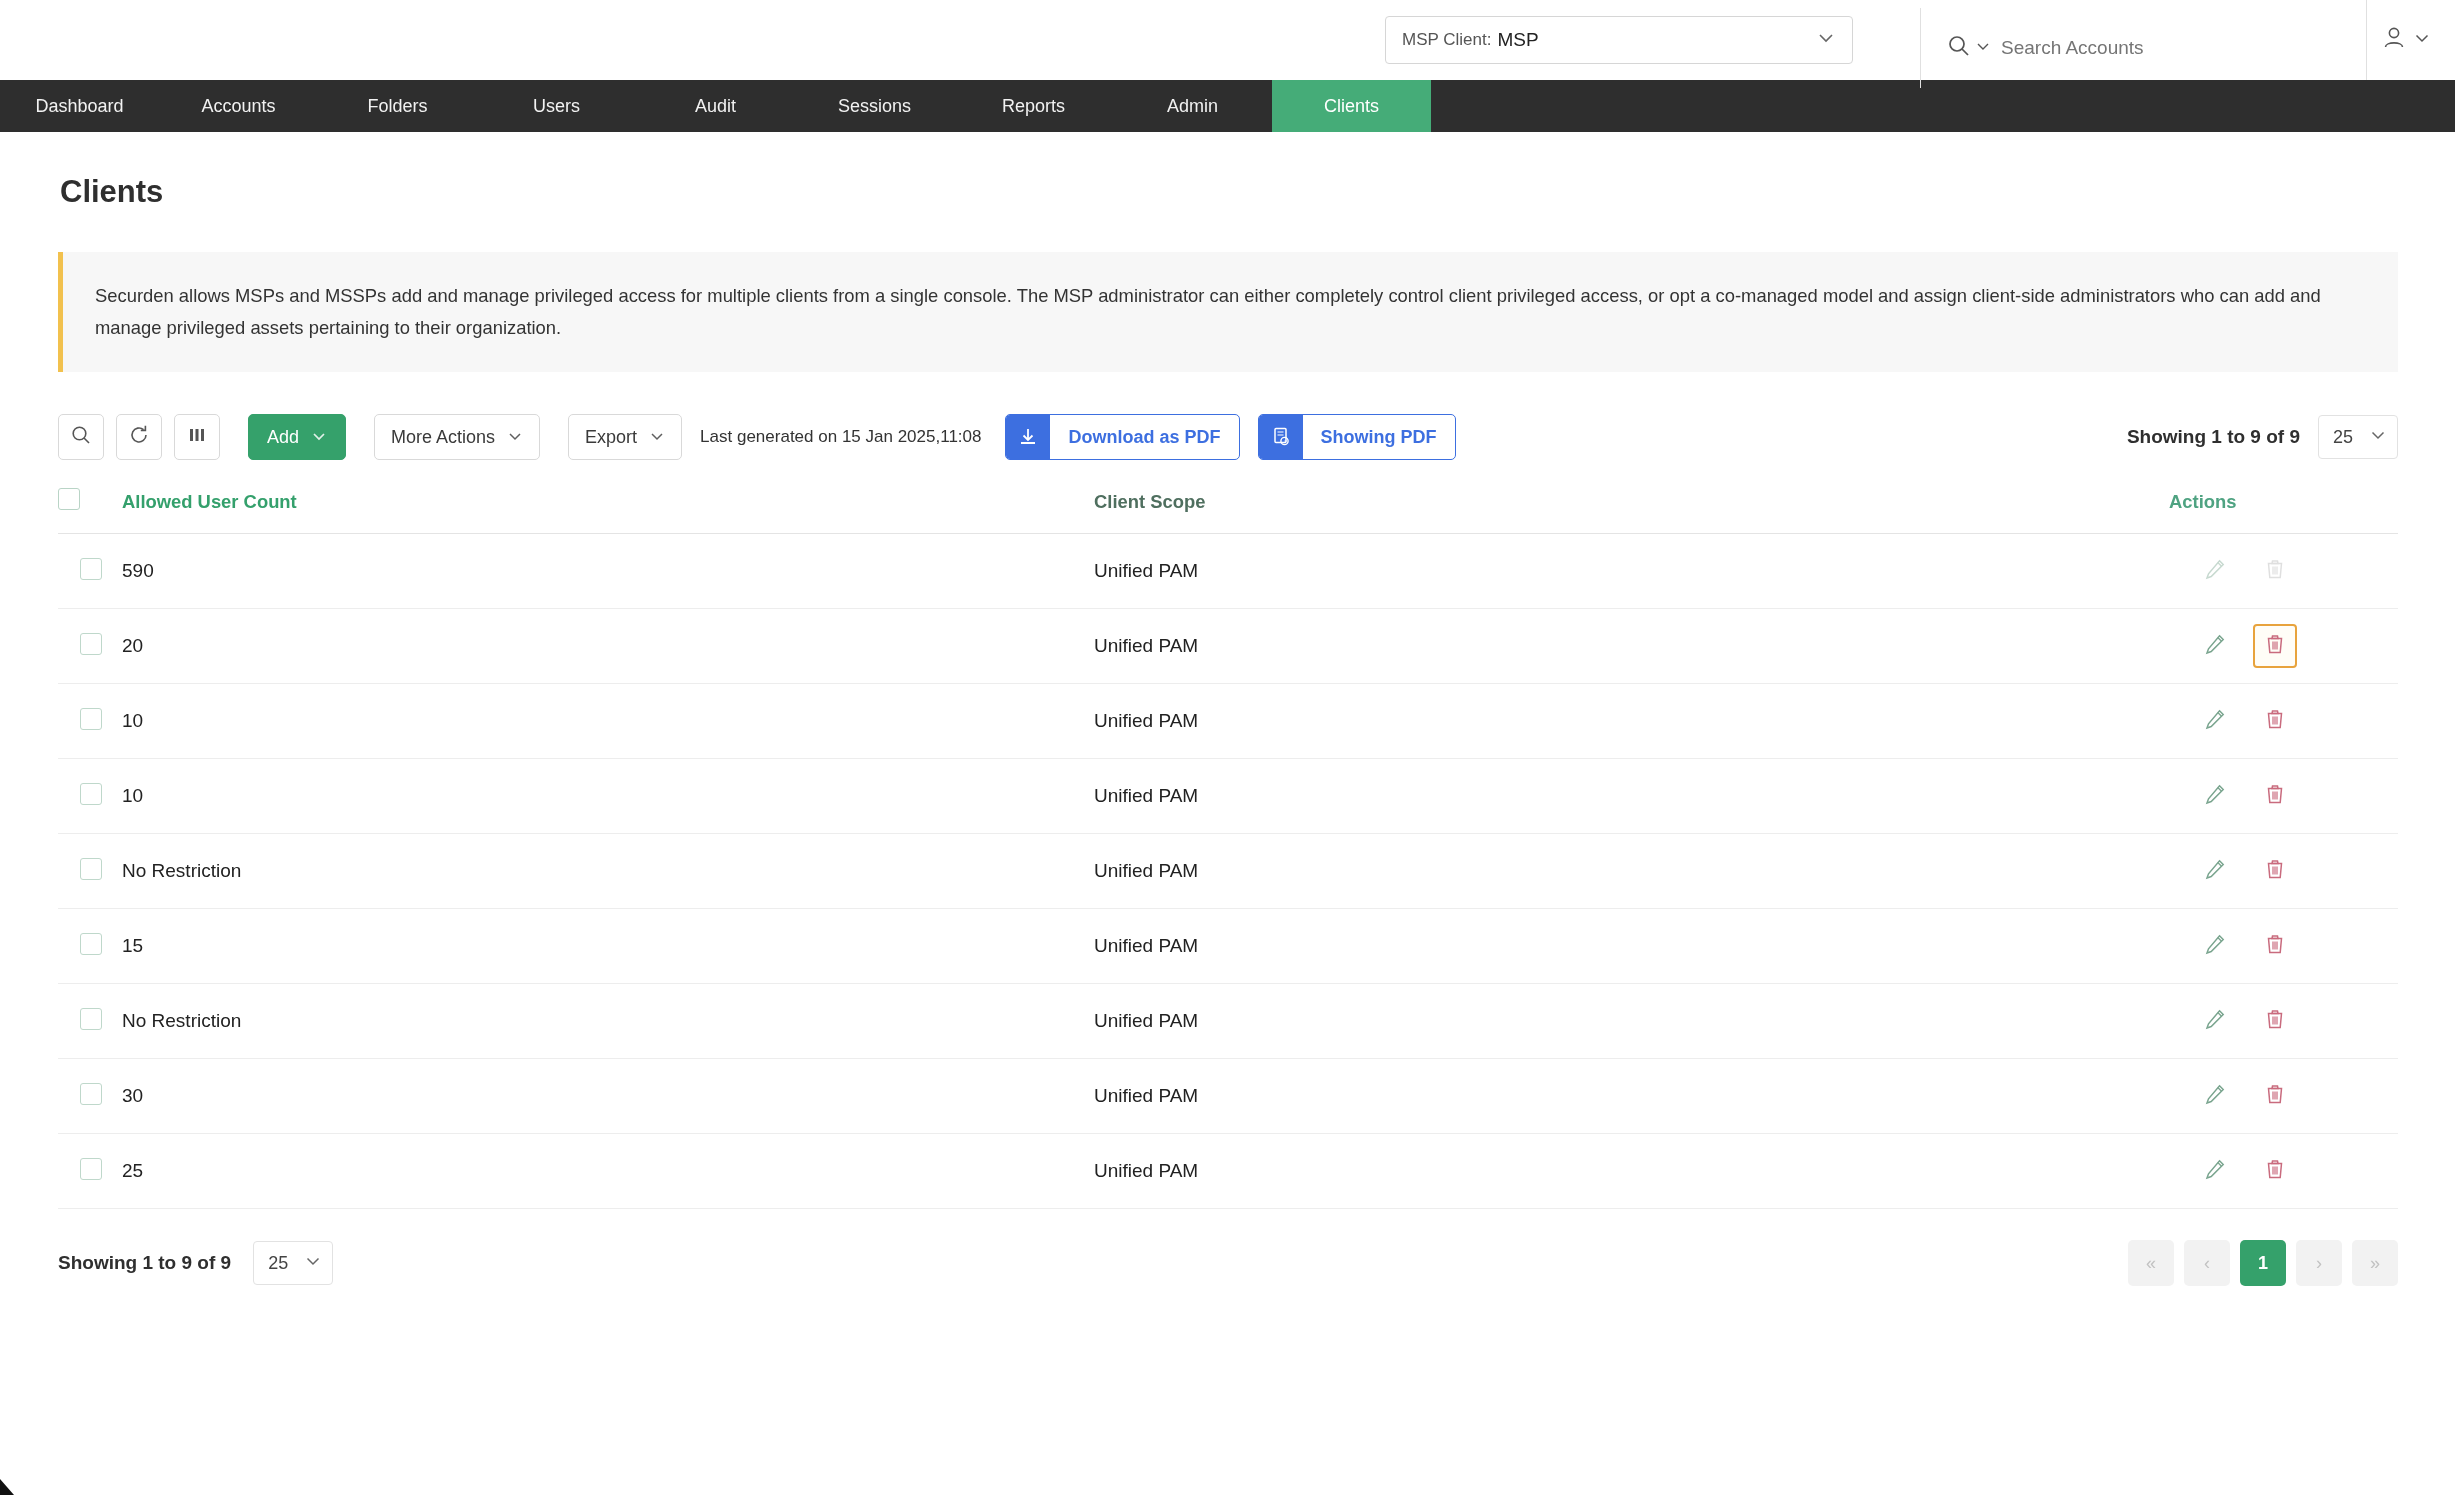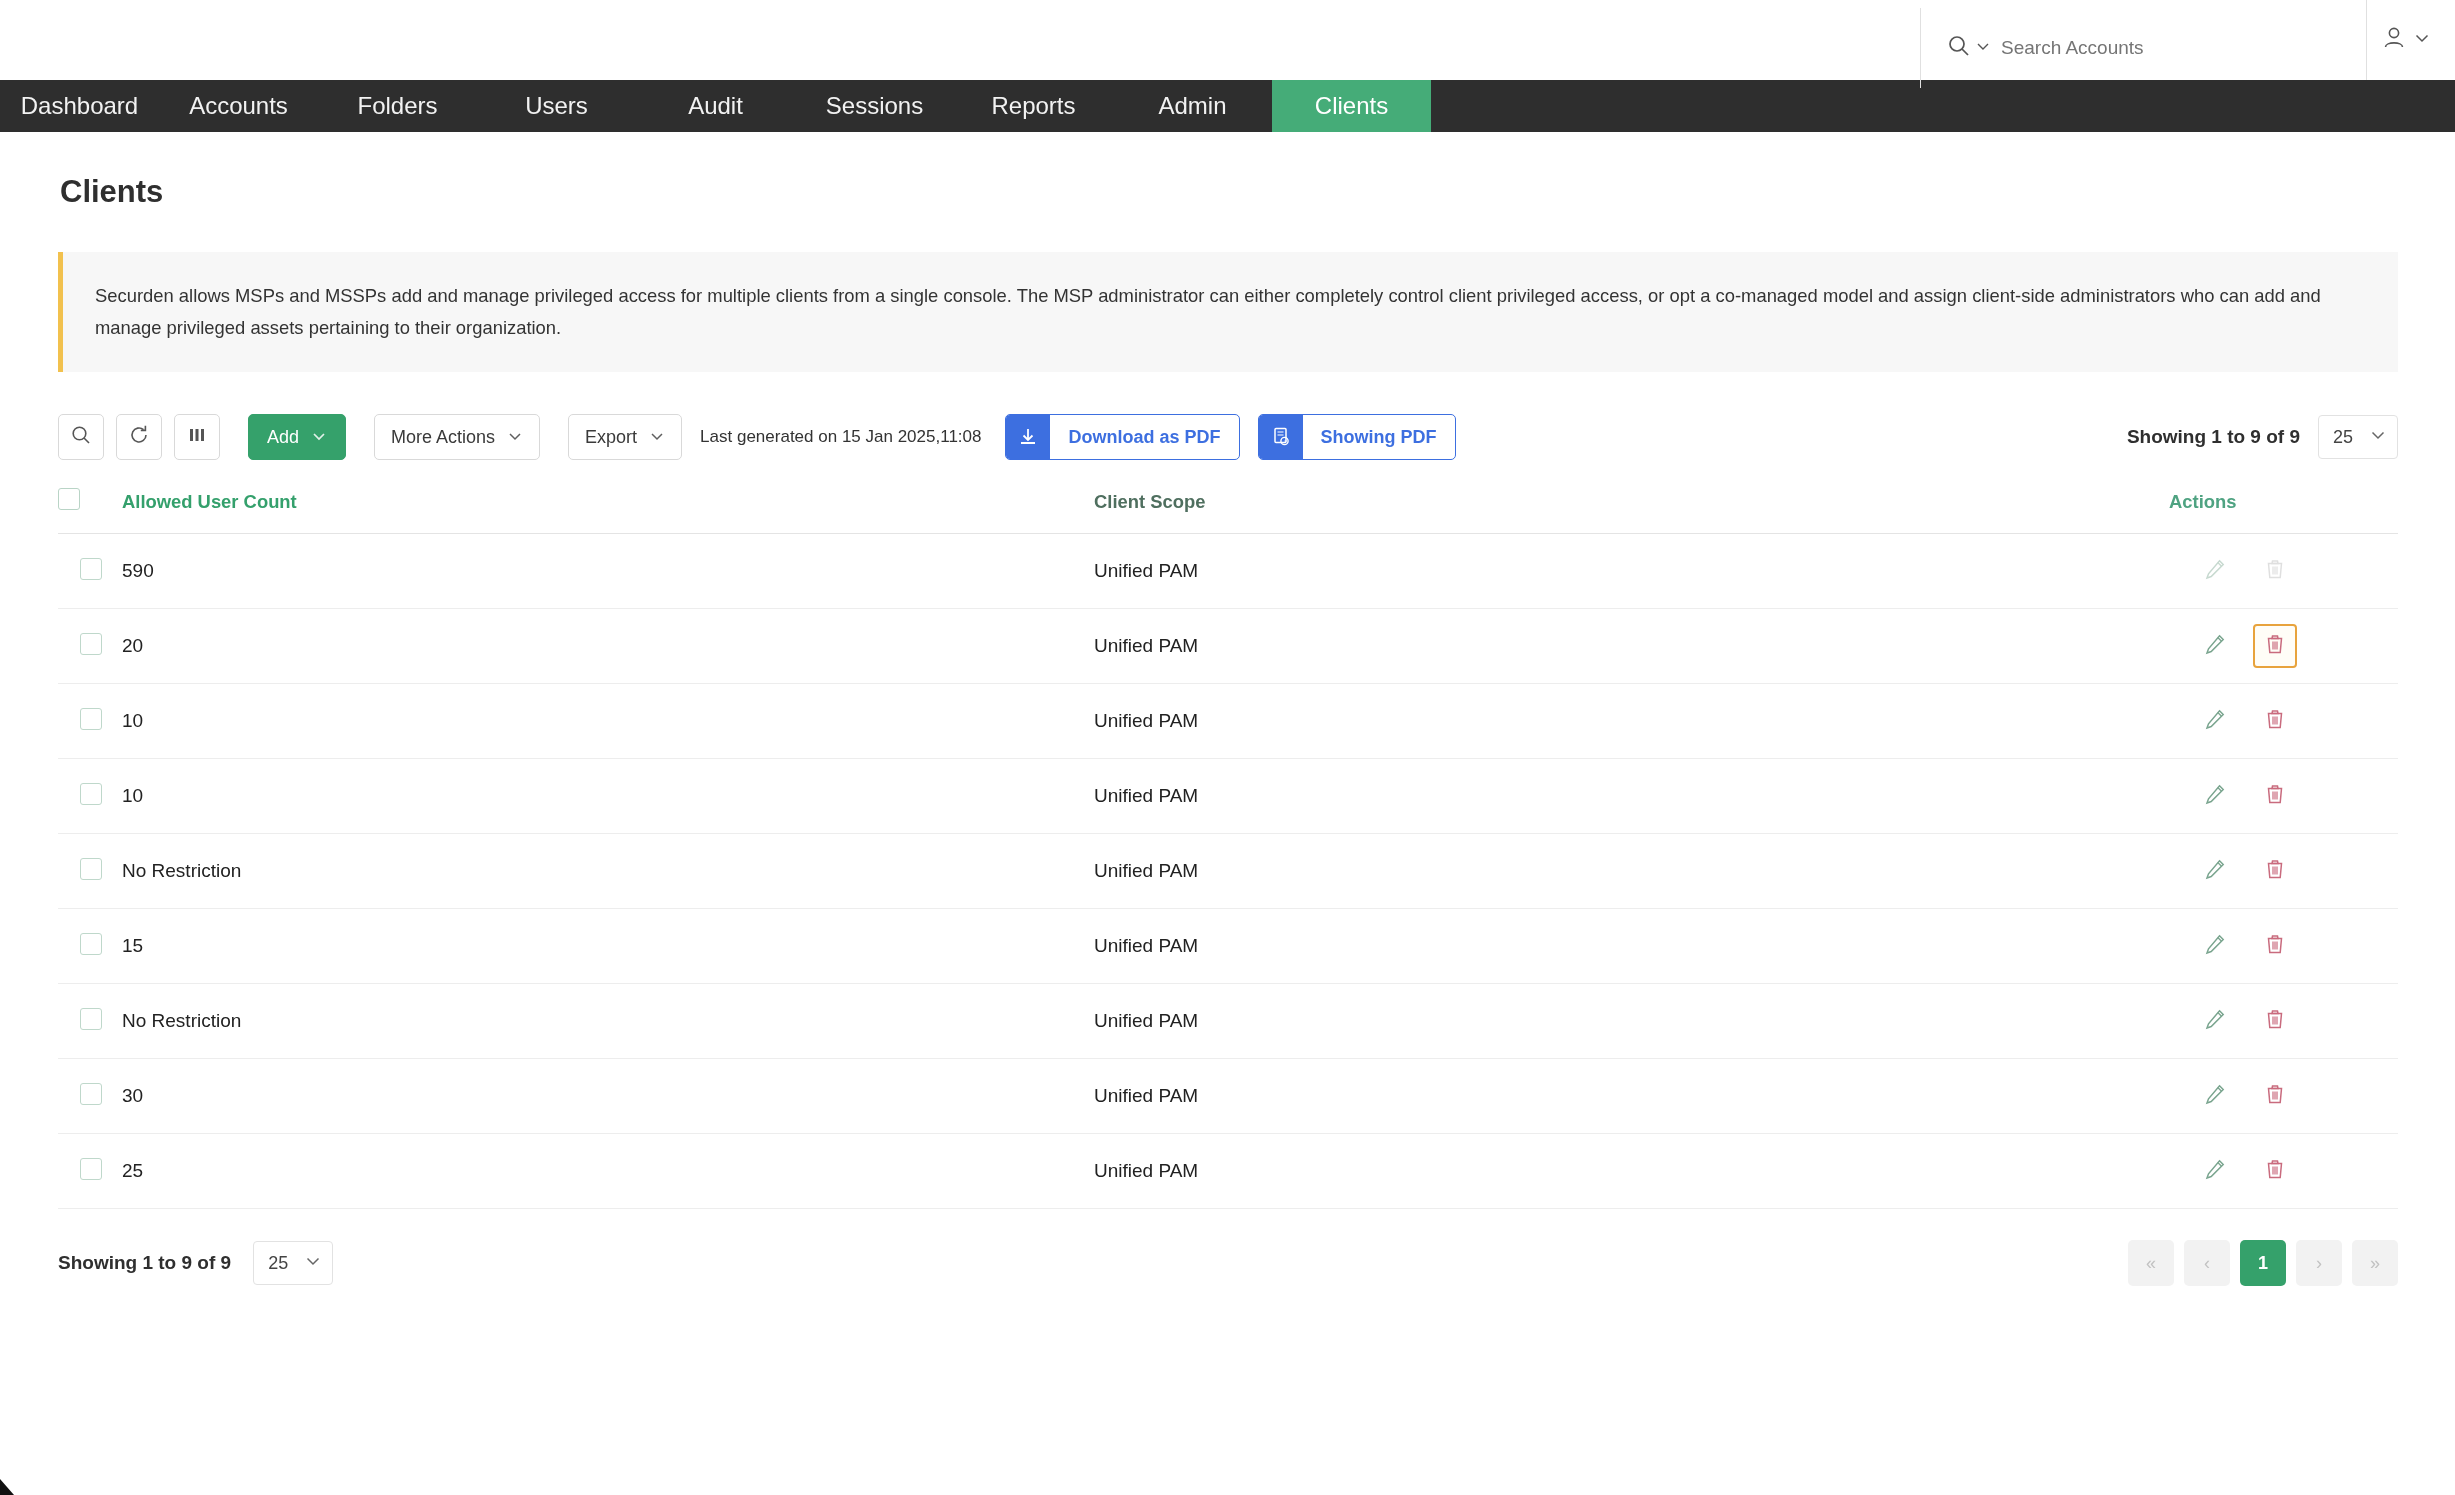--- a/index.html
+++ b/index.html
@@ -86,21 +86,21 @@
 
   
   .nav {
     height: 52px;
     background: #2e2e2e;
     display: flex;
     align-items: stretch;
   }
   .nav-item {
     color: #f2f2f2;
-    font-size: 24px;
+    font-size: 18px;
     display: flex;
     align-items: center;
     justify-content: center;
     padding: 1px 20px;
     min-width: 159px;
     cursor: pointer;
     white-space: nowrap;
   }
   .nav-item.active {
     background: #45ac78;
@@ -311,20 +311,31 @@
     width: 14px; height: 16px;
     background: #111;
     clip-path: polygon(0 0, 0 100%, 100% 100%);
   }
 </style>
 </head>
 <body>
 
 <div class="header">
 
+  <div class="header-center">
+    <div class="msp-select">
+      <span class="lbl">MSP Client:</span>
+      <span class="val">MSP</span>
+      <span class="chev">
+        <svg width="20" height="20" viewBox="0 0 20 20">
+            <path d="M4 7 L10 13 L16 7" fill="none" stroke="#666" stroke-width="1.6"></path>
+          </svg>
+      </span>
+    </div>
+  </div>
 
   <div class="header-search">
     <span class="search-icon-wrap">
       <span>
         <svg width="24" height="24" viewBox="0 0 24 24">
             <circle cx="10" cy="10" r="7" fill="none" stroke="#555" stroke-width="1.7"></circle>
             <line x1="15" y1="15" x2="21" y2="21" stroke="#555" stroke-width="1.7"></line>
           </svg>
       </span>
       <span>

